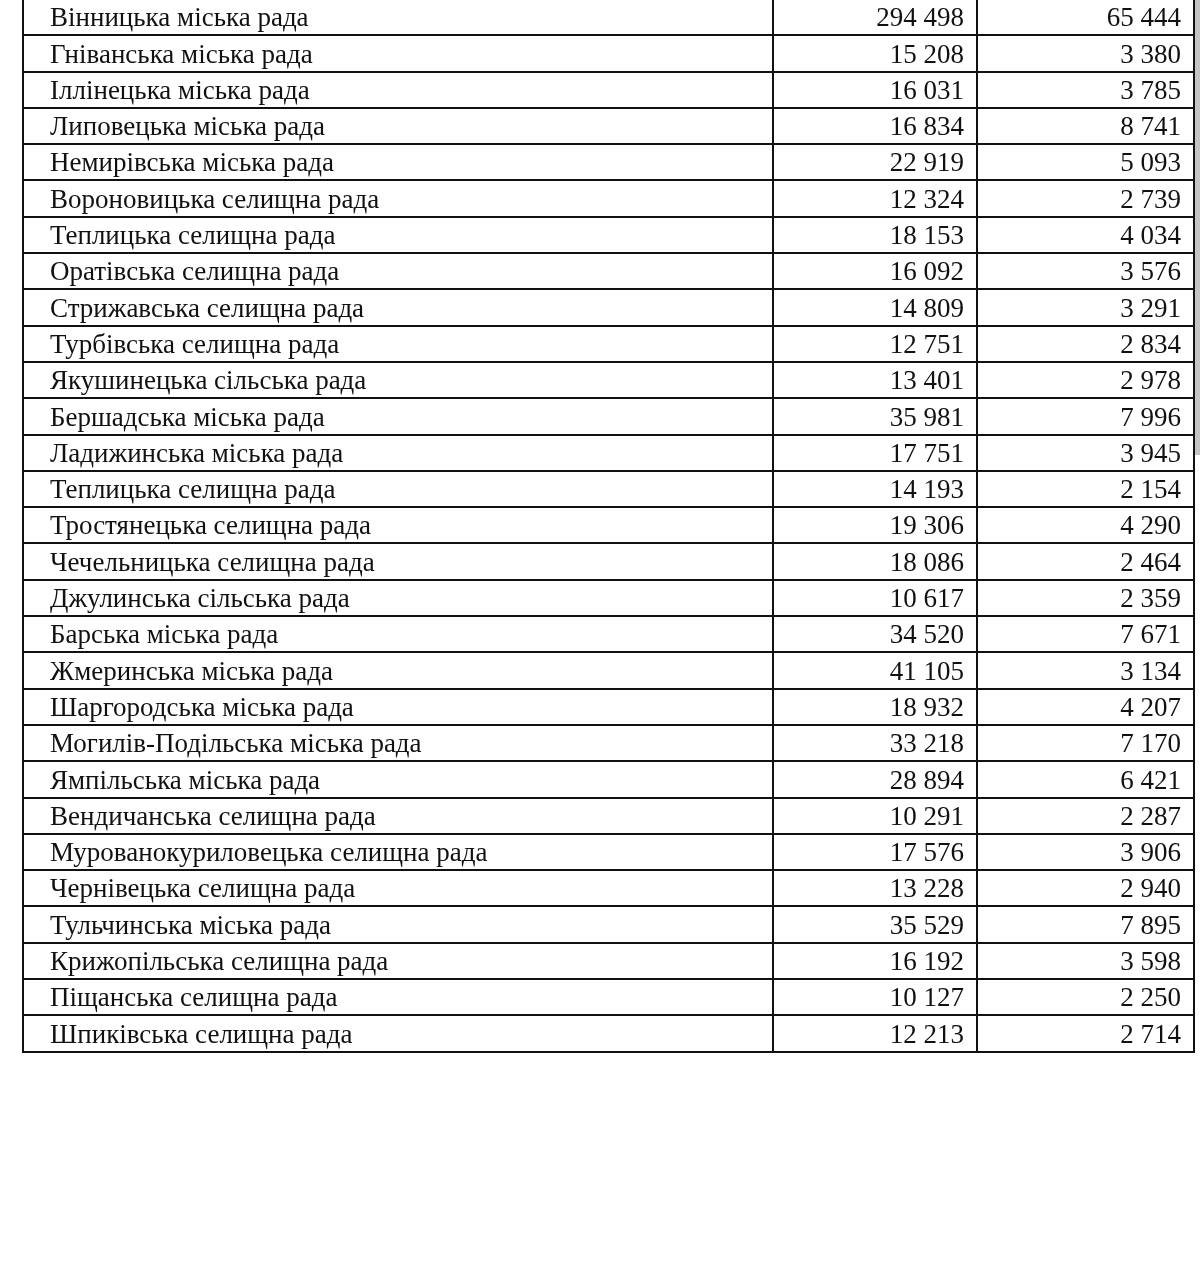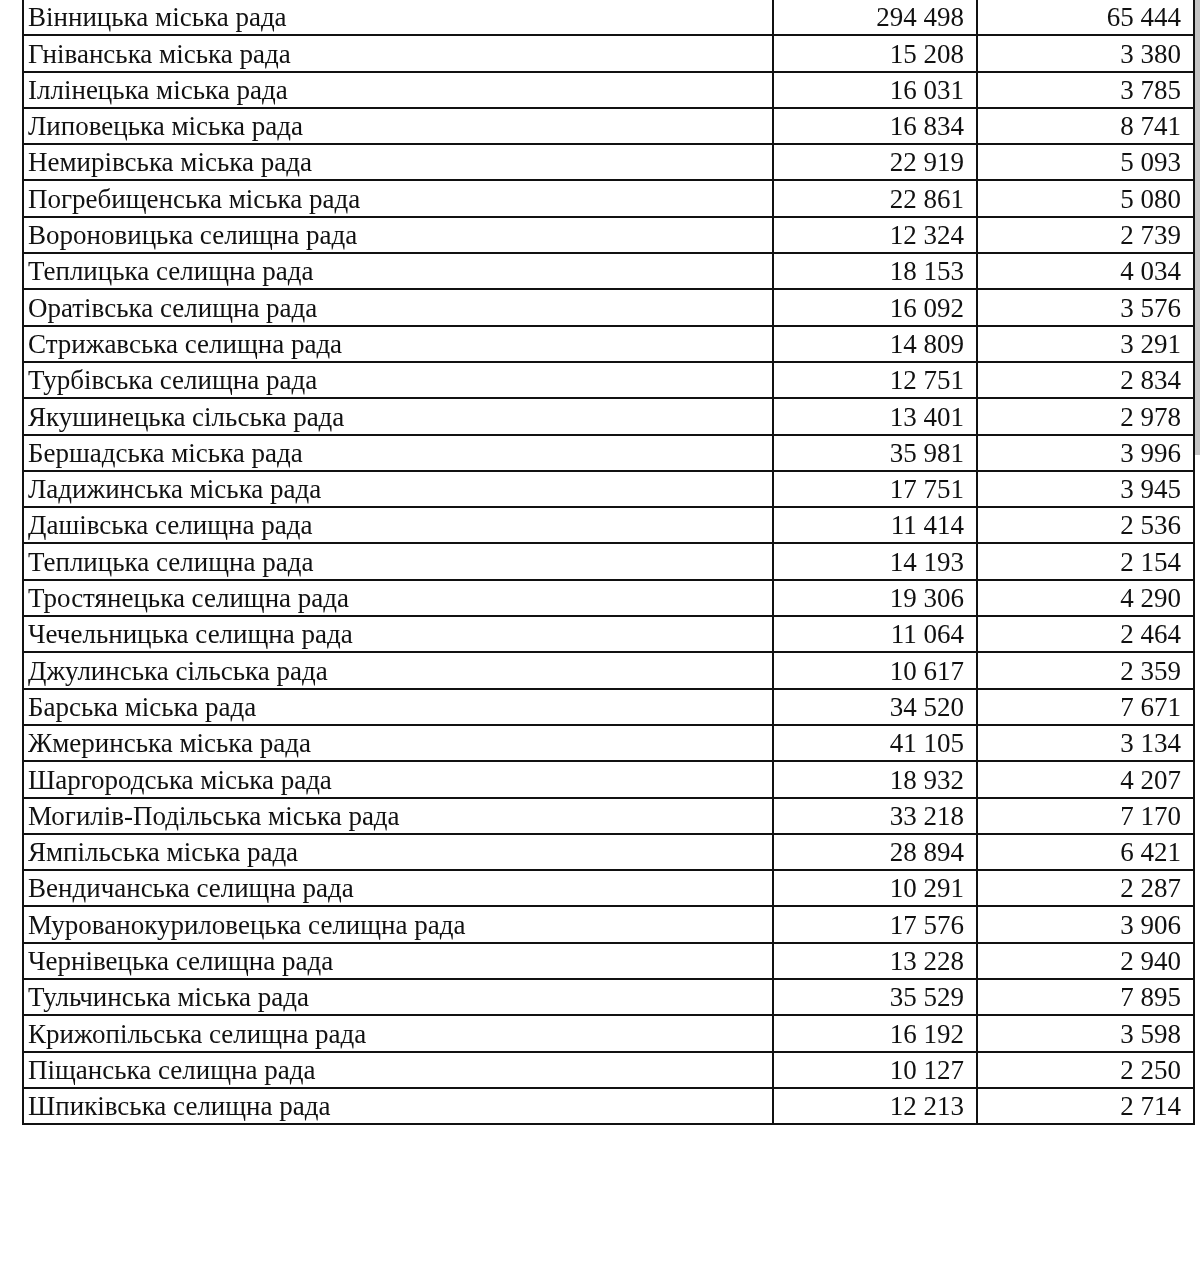--- a/index.html
+++ b/index.html
@@ -38,21 +38,21 @@
       border: 2px solid #111111;
       height: 34.3px;
       padding: 0;
       font-size: 27px;
       line-height: 34px;
       white-space: nowrap;
       overflow: hidden;
       vertical-align: bottom;
     }
     table.data-table td.name {
-      padding-left: 4px;
+      padding-left: 26px;
       text-align: left;
     }
     table.data-table td.num {
       padding-right: 12px;
       text-align: right;
     }
   </style>
 </head>
 <body>
 
@@ -84,25 +84,20 @@
         <td class="name">Липовецька міська рада</td>
         <td class="num">16 834</td>
         <td class="num">8 741</td>
       </tr>
     <tr>
         <td class="name">Немирівська міська рада</td>
         <td class="num">22 919</td>
         <td class="num">5 093</td>
       </tr>
     <tr>
-        <td class="name">Погребищенська міська рада</td>
-        <td class="num">22 861</td>
-        <td class="num">5 080</td>
-      </tr>
-    <tr>
         <td class="name">Вороновицька селищна рада</td>
         <td class="num">12 324</td>
         <td class="num">2 739</td>
       </tr>
     <tr>
         <td class="name">Теплицька селищна рада</td>
         <td class="num">18 153</td>
         <td class="num">4 034</td>
       </tr>
     <tr>
@@ -121,45 +116,40 @@
         <td class="num">2 834</td>
       </tr>
     <tr>
         <td class="name">Якушинецька сільська рада</td>
         <td class="num">13 401</td>
         <td class="num">2 978</td>
       </tr>
     <tr>
         <td class="name">Бершадська міська рада</td>
         <td class="num">35 981</td>
-        <td class="num">3 996</td>
+        <td class="num">7 996</td>
       </tr>
     <tr>
         <td class="name">Ладижинська міська рада</td>
         <td class="num">17 751</td>
         <td class="num">3 945</td>
       </tr>
     <tr>
-        <td class="name">Дашівська селищна рада</td>
-        <td class="num">11 414</td>
-        <td class="num">2 536</td>
-      </tr>
-    <tr>
         <td class="name">Теплицька селищна рада</td>
         <td class="num">14 193</td>
         <td class="num">2 154</td>
       </tr>
     <tr>
         <td class="name">Тростянецька селищна рада</td>
         <td class="num">19 306</td>
         <td class="num">4 290</td>
       </tr>
     <tr>
         <td class="name">Чечельницька селищна рада</td>
-        <td class="num">11 064</td>
+        <td class="num">18 086</td>
         <td class="num">2 464</td>
       </tr>
     <tr>
         <td class="name">Джулинська сільська рада</td>
         <td class="num">10 617</td>
         <td class="num">2 359</td>
       </tr>
     <tr>
         <td class="name">Барська міська рада</td>
         <td class="num">34 520</td>

